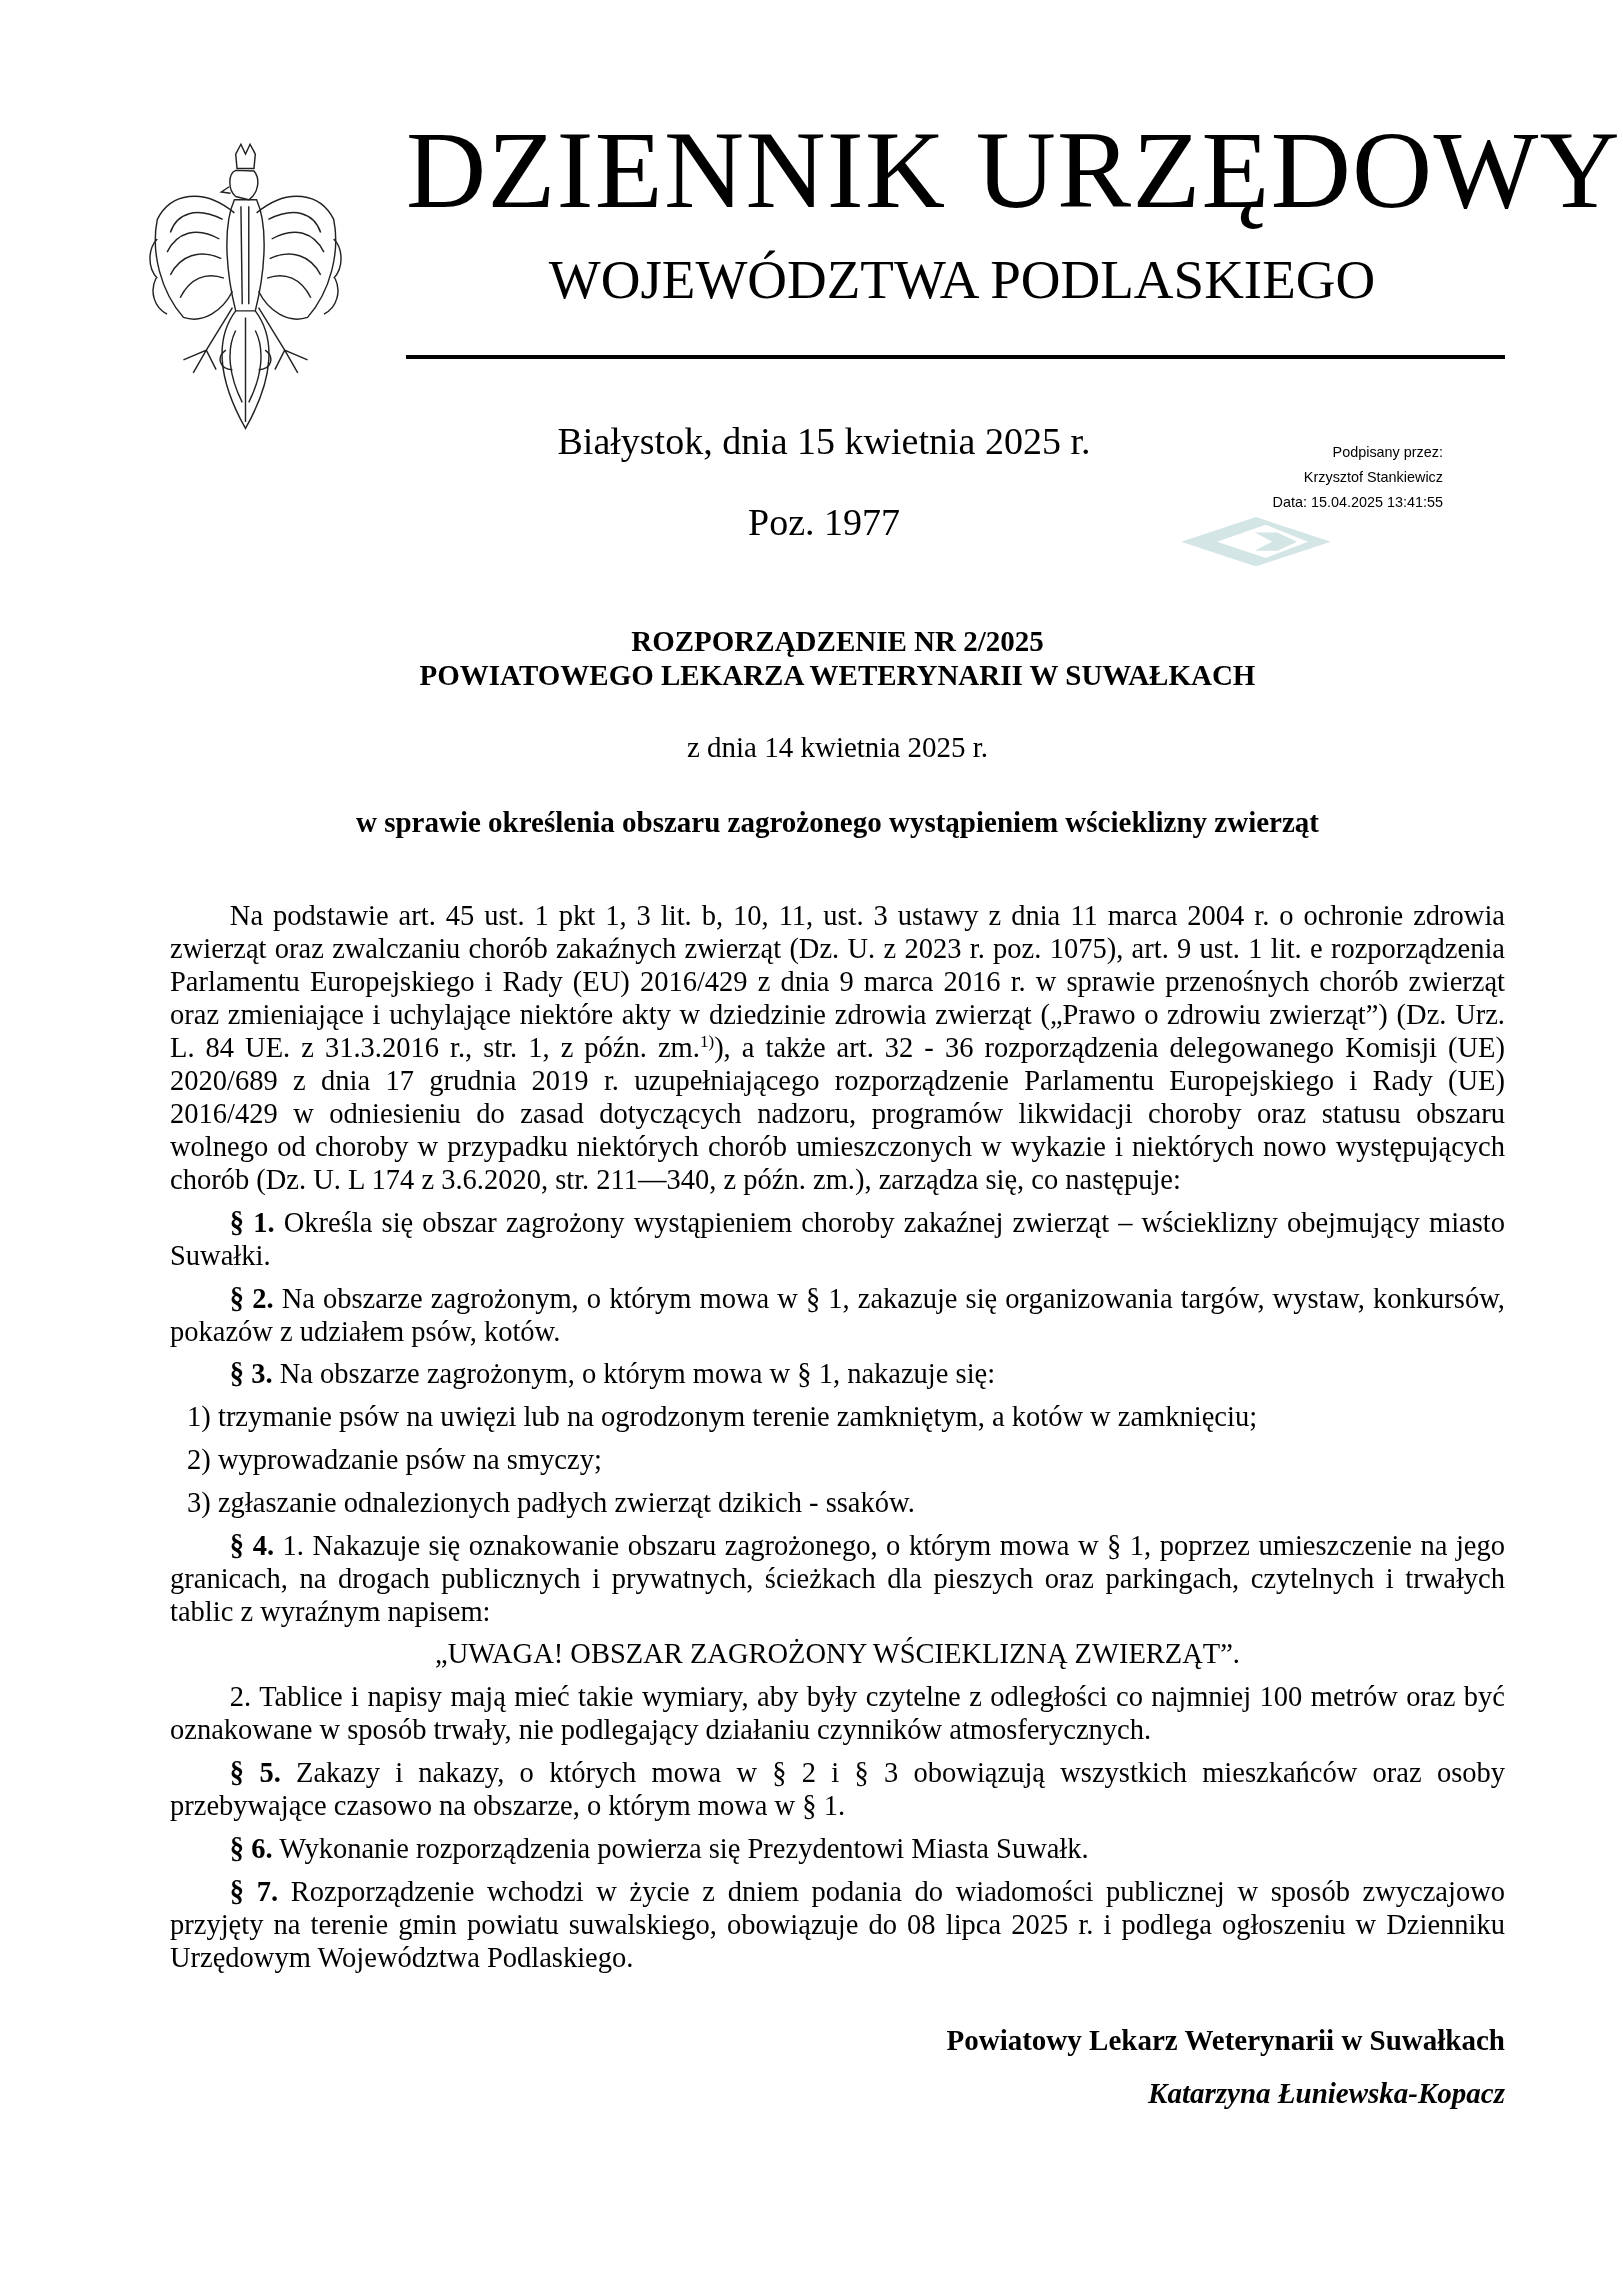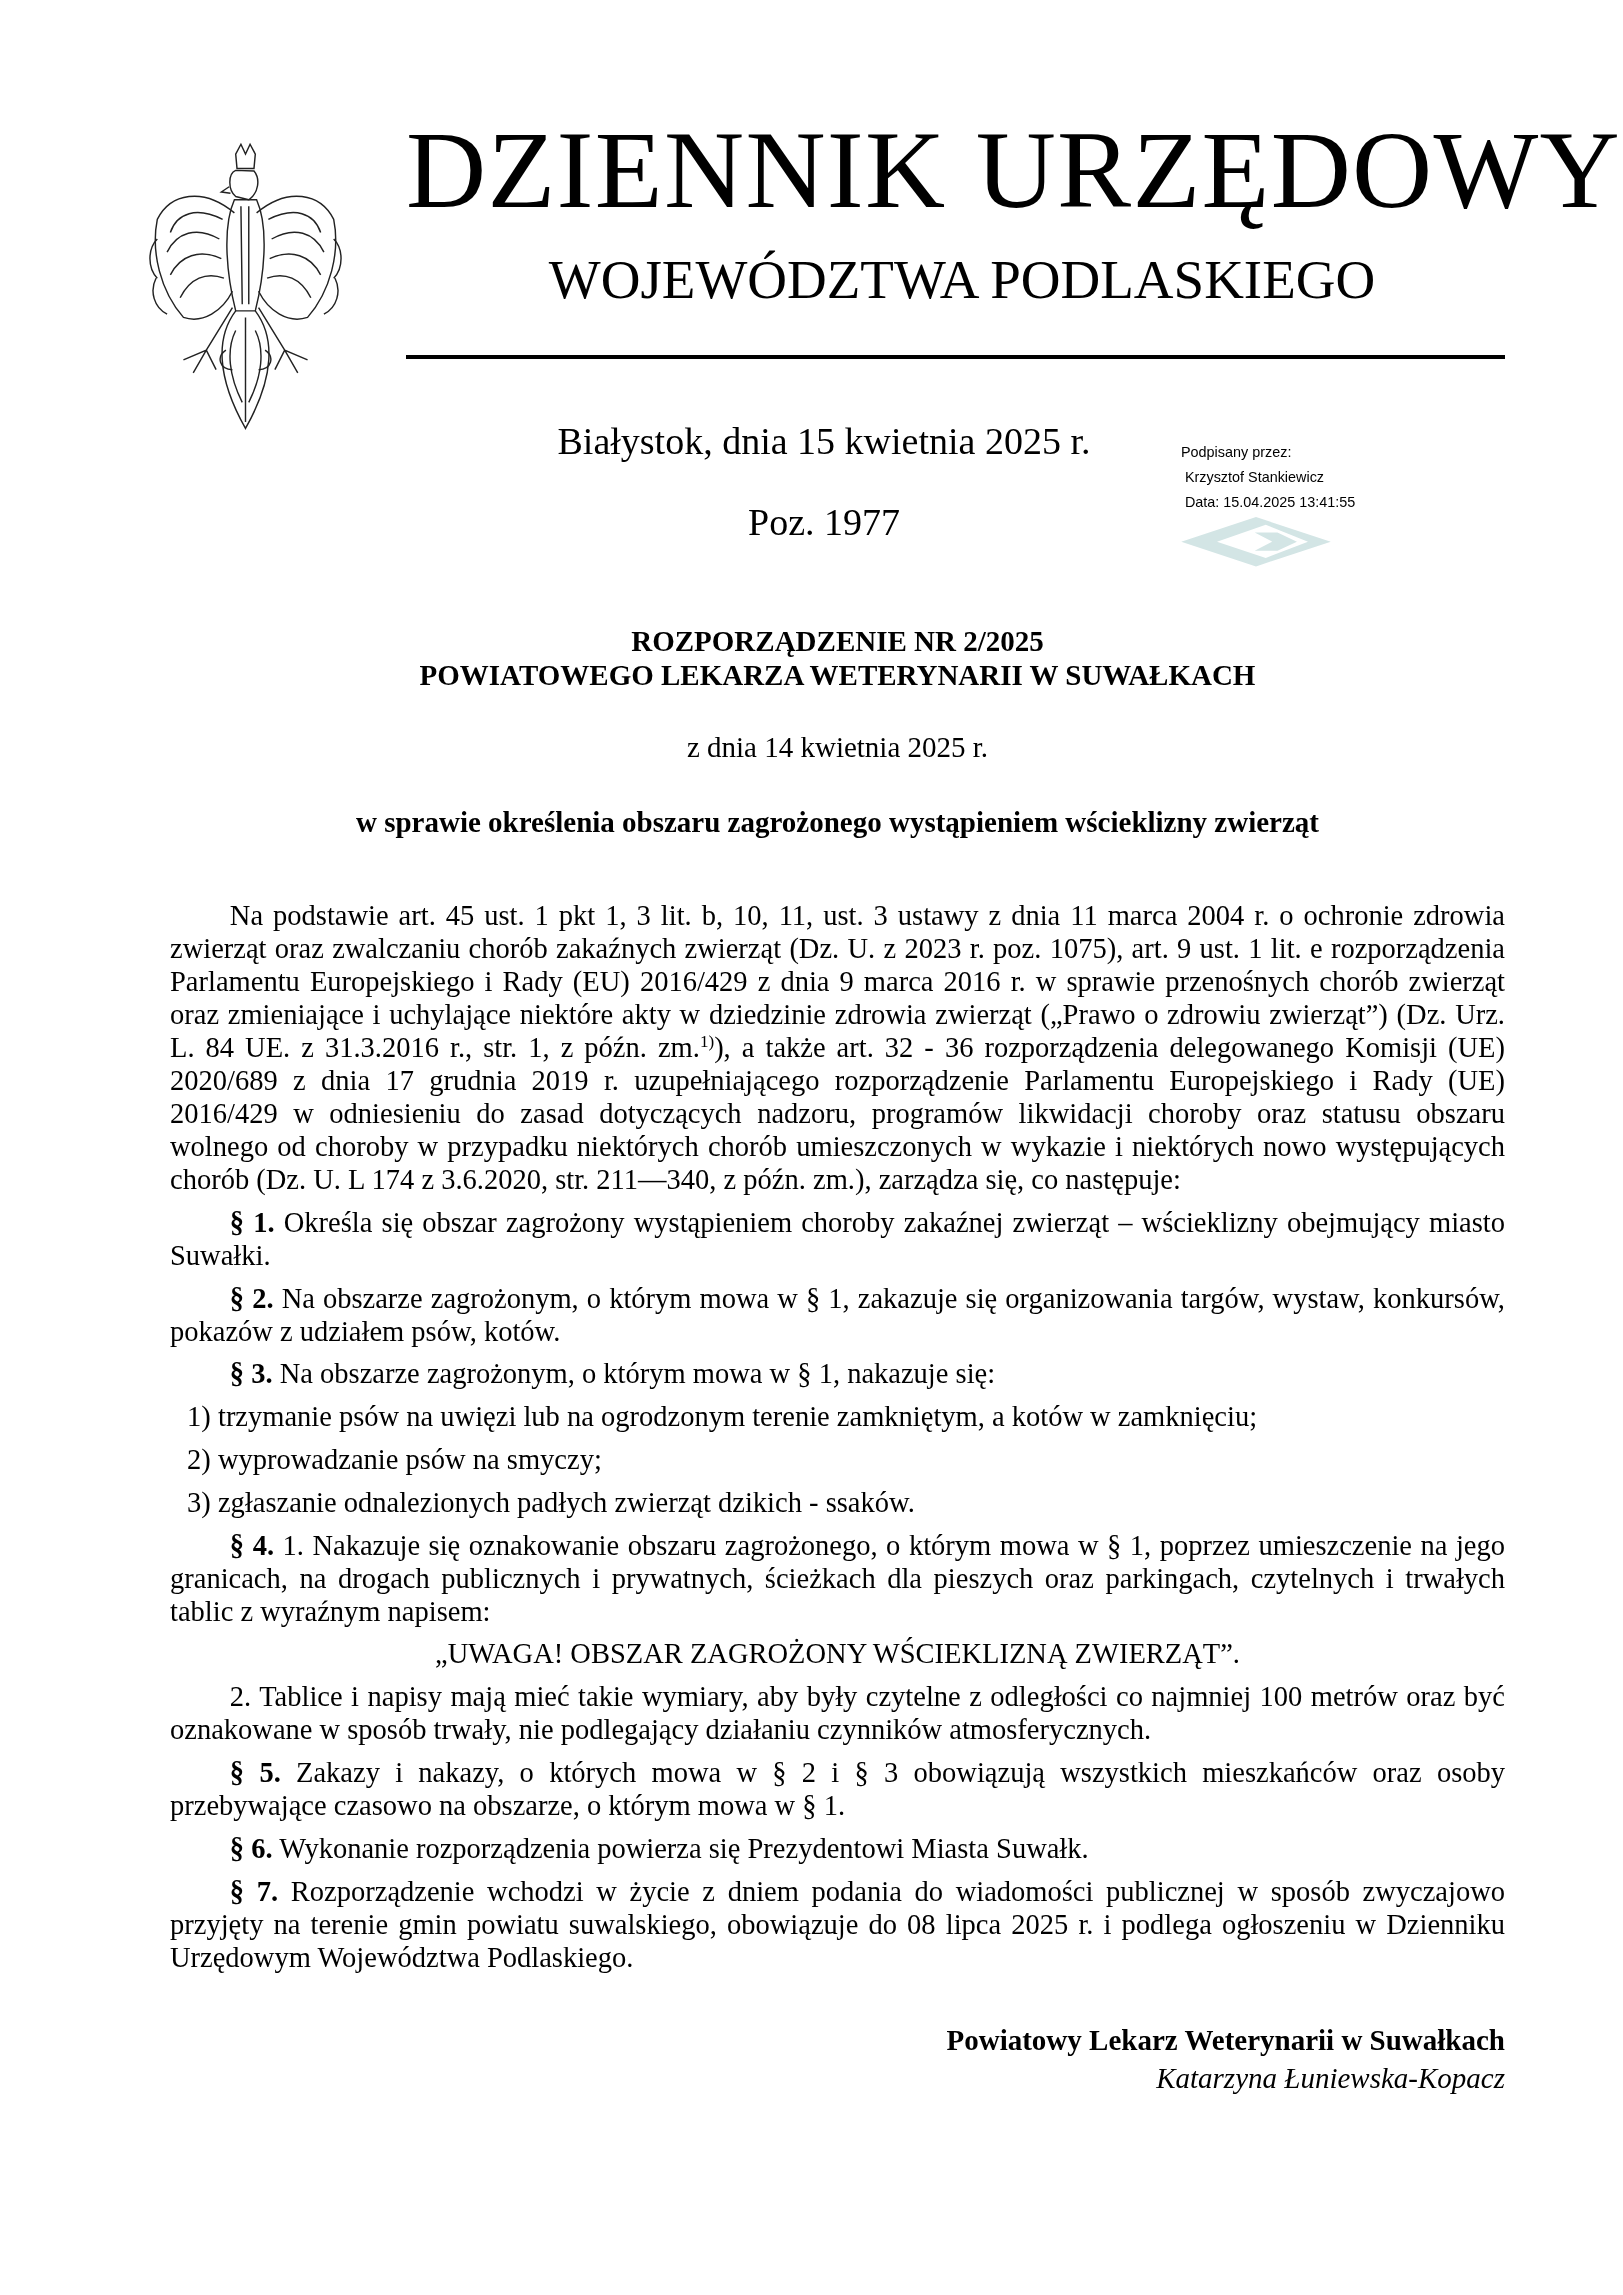--- a/index.html
+++ b/index.html
@@ -8,38 +8,38 @@
   .abs { position: absolute; }
   #eagle { left: 144px; top: 141px; width: 203px; height: 294px; }
   #masthead-title { left: 406px; top: 114px; width: 1112px; text-align: left;
     font-size: 111px; line-height: 1; letter-spacing: 1.3px; white-space: nowrap; }
   #masthead-subtitle { left: 406px; top: 252px; width: 1112px; text-align: center;
     font-size: 55px; line-height: 1; white-space: nowrap; }
   #masthead-rule { left: 406px; top: 355px; width: 1099px; height: 3.9px; background: #000; }
   #place-date { left: 497px; top: 419px; width: 654px; text-align: center; font-size: 38px; white-space: nowrap; }
   #position { left: 497px; top: 500px; width: 654px; text-align: center; font-size: 38px; white-space: nowrap; }
   #signature-block { left: 1181px; top: 440px; width: 262px; font-family: "Liberation Sans", "DejaVu Sans", sans-serif;
-    font-size: 14.4px; line-height: 25px; color: #000; }
+    font-size: 14.4px; line-height: 25px; color: #000; text-align: right; }
   #signature-block .ind { padding-left: 3.9px; }
   #signature-stamp { left: 1181px; top: 517px; width: 150px; height: 52px; }
   .heading { left: 170px; width: 1335px; text-align: center; font-weight: bold; font-size: 29px; white-space: nowrap; }
   #act-title-1 { top: 625px; }
   #act-title-2 { top: 659px; text-align: center; }
   #act-date { left: 170px; width: 1335px; top: 731px; text-align: center; font-size: 29px; }
   #act-subject { top: 806px; }
   #body { left: 170px; top: 899px; width: 1335px; font-size: 28.5px; line-height: 33px; }
   #body p { margin: 0; text-align: justify; text-indent: 2.1em; }
   #body p.gap { margin-top: 9.8px; }
   #body p.item { text-indent: 0; padding-left: 0.6em; margin-top: 9.8px; }
   #body p.center { text-indent: 0; text-align: center; margin-top: 9.8px; }
   #body b { font-weight: bold; }
   sup { font-size: 0.6em; line-height: 0; }
   #signoff { left: 720px; top: 2021px; width: 785px; text-align: right; font-size: 29px; line-height: 38px; }
   #signoff .role { font-weight: bold; }
-  #signoff .name { font-weight: normal; font-style: italic; }
+  #signoff .name { font-weight: bold; font-style: italic; margin-top: 15px; }
 </style>
 </head>
 <body>
 
 <div id="eagle" class="abs">
   <svg width="203" height="294" viewBox="0 0 310 450" fill="none" stroke="#222" stroke-width="2.2">
 
     <path d="M140 20 L148 5 L155 20 L162 5 L170 20 L168 42 L142 42 Z"></path>
 
     <path d="M140 45 C128 50 128 75 140 85 L160 90 C175 80 178 58 168 46 Z"></path>

